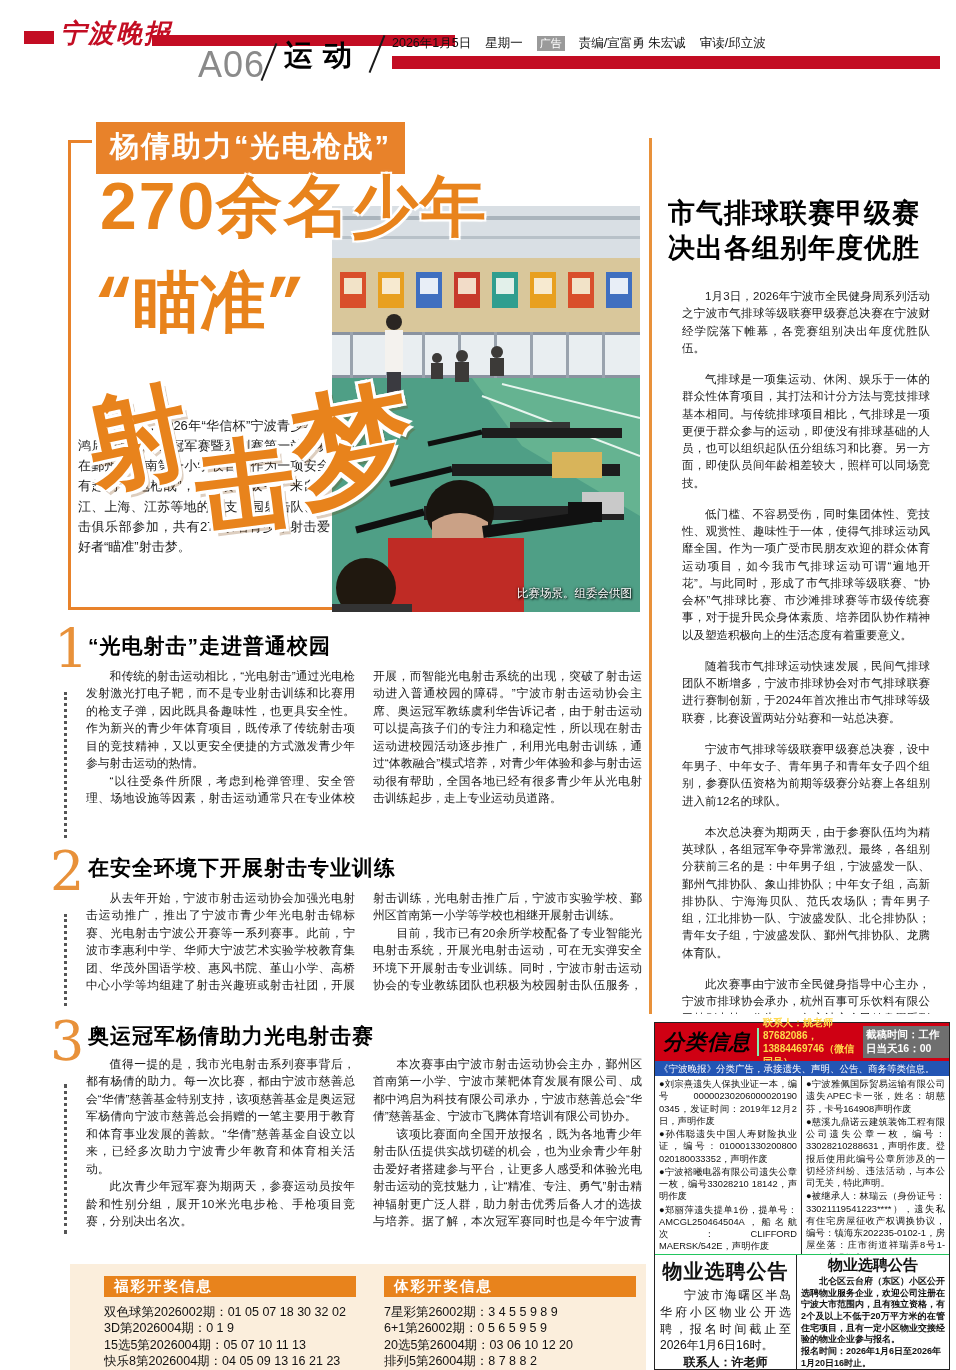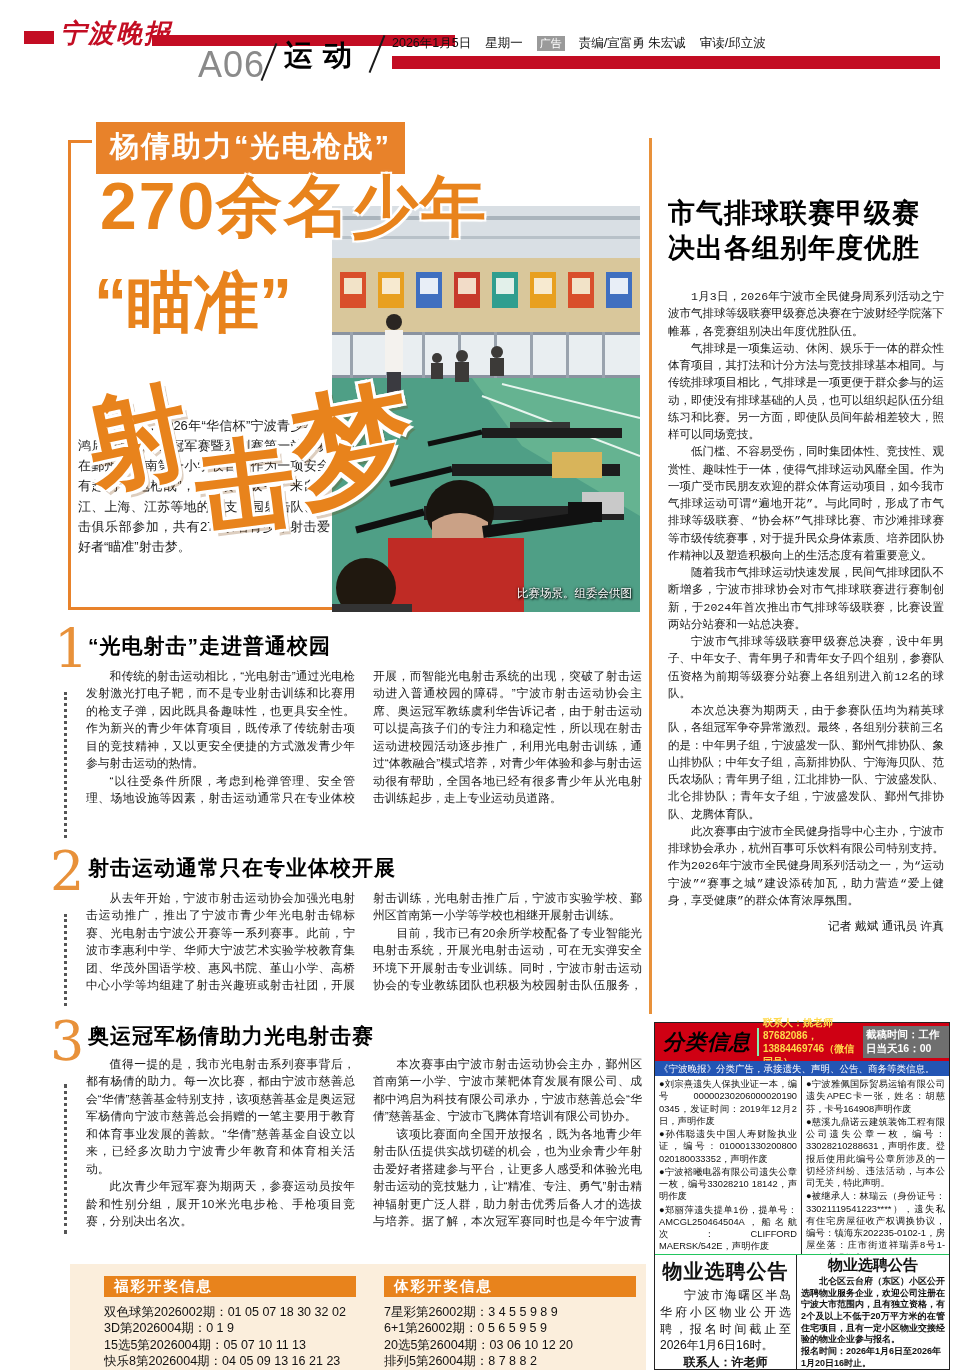--- a/index.html
+++ b/index.html
@@ -21,21 +21,21 @@
   .f-frame-v{left:68px;top:140px;width:3px;height:470px;background:#e8822a;}
   .f-frame-t{left:68px;top:140px;width:24px;height:3px;background:#e8822a;}
   .f-frame-b{left:68px;top:607px;width:352px;height:3px;background:#e8822a;}
   .f-notch{left:418px;top:596px;width:26px;height:13px;border-right:3px solid #e8822a;
            border-bottom:3px solid #e8822a;transform:skewX(-32deg);}
   .f-kicker{left:96px;top:122px;background:#e8822a;color:#fff;font-size:29px;font-weight:bold;
             padding:5px 14px 7px;letter-spacing:2px;z-index:3;}
   .f-h1{left:100px;top:162px;font-size:66px;font-weight:900;color:#e8831c;letter-spacing:2px;z-index:3;
         text-shadow:0 0 2px #fff,0 0 4px #fff,2px 2px 0 #fff,-2px -2px 0 #fff,2px -2px 0 #fff,-2px 2px 0 #fff;}
   .f-h2{left:94px;top:258px;font-size:66px;font-weight:900;color:#e8831c;z-index:3;
-        text-shadow:2px 2px 0 #fff,-2px -2px 0 #fff,2px -2px 0 #fff,-2px 2px 0 #fff;}
+        text-shadow:2px 2px 0 #fff,-2px -2px 0 #fff,2px -2px 0 #fff,-2px 2px 0 #fff;font-family:Liberation Mono, monospace;}
   .f-h3{left:86px;top:352px;z-index:4;white-space:nowrap;}
   .f-h3 span{display:inline-block;font-weight:900;color:#e8831c;font-family:"DejaVu Serif",serif;
         text-shadow:0 0 3px #fff,3px 3px 0 #fff,-3px -3px 0 #fff,3px -3px 0 #fff,-3px 3px 0 #fff,4px 6px 0 rgba(120,60,0,.25);}
   .f-c1{font-size:104px;transform:rotate(-12deg);}
   .f-c2{font-size:100px;transform:rotate(-7deg) translateY(46px);}
   .f-c3{font-size:122px;transform:rotate(-11deg) translateY(14px);}
   .f-lede{left:78px;top:416px;width:252px;height:186px;font-size:13px;line-height:1.55;
           text-align:justify;color:#1a1a1a;overflow:hidden;z-index:2;}
   .f-lede p{margin:0;text-indent:2em;}
   .photo{left:332px;top:206px;width:308px;height:406px;z-index:1;overflow:hidden;}
@@ -45,21 +45,21 @@
   .sec-no{font-size:54px;color:#e8913a;font-family:"DejaVu Serif",serif;z-index:2;}
   .sec-dot{width:0;border-left:3px dotted #555;}
   .sec-h{font-size:21px;font-weight:bold;color:#000;letter-spacing:1px;}
   .sec-body{column-count:2;column-gap:18px;font-size:11.8px;line-height:1.48;text-align:justify;
             color:#1a1a1a;overflow:hidden;}
   .sec-body p{margin:0;text-indent:2em;}
   
   .r-rule{left:649px;top:138px;width:3px;height:876px;background:#e8913a;}
   .r-art{left:668px;top:196px;width:276px;height:818px;overflow:hidden;}
   .r-title{font-size:27px;font-weight:900;line-height:1.3;color:#000;margin-bottom:22px;letter-spacing:1px;}
-  .r-art .para{margin:0;text-indent:2em;font-size:11.5px;line-height:1.5;text-align:justify;color:#1a1a1a;font-family:Liberation Mono, monospace;}
+  .r-art .para{margin:14px;text-indent:2em;font-size:11.5px;line-height:1.5;text-align:justify;color:#1a1a1a;}
   .r-byline{text-align:right;font-size:11.8px;margin-top:10px;}
   
   .cl-box{left:654px;top:1022px;width:296px;height:348px;border:1px solid #222;box-sizing:border-box;
           display:flex;flex-direction:column;background:#fff;}
   .cl-head{height:38px;background:#cf0013;display:flex;align-items:center;flex:none;}
   .cl-title{color:#000000;font-weight:900;font-style:italic;font-size:21px;padding:0 6px 0 8px;
             border-right:2px solid #86efac;letter-spacing:1px;}
   .cl-contact{flex:1;color:#ffd94a;font-size:10px;font-weight:bold;line-height:1.3;padding:0 4px;}
   .cl-deadline{width:80px;background:#6f6f6f;color:#fff;font-size:10.5px;font-weight:bold;
                line-height:1.3;padding:2px 3px;flex:none;}
@@ -205,21 +205,21 @@
 <div class="abs sec-no" style="left:54px;top:618px;">1</div>
 <div class="abs sec-dot" style="left:64px;top:692px;height:146px;"></div>
 <div class="abs sec-h" style="left:88px;top:632px;">“光电射击”走进普通校园</div>
 <div class="abs sec-body" style="left:86px;top:668px;width:556px;height:174px;">
     <p class="para">和传统的射击运动相比，“光电射击”通过光电枪发射激光打电子靶，而不是专业射击训练和比赛用的枪支子弹，因此既具备趣味性，也更具安全性。作为新兴的青少年体育项目，既传承了传统射击项目的竞技精神，又以更安全便捷的方式激发青少年参与射击运动的热情。</p>
     <p class="para">“以往受条件所限，考虑到枪弹管理、安全管理、场地设施等因素，射击运动通常只在专业体校开展，而智能光电射击系统的出现，突破了射击运动进入普通校园的障碍。”宁波市射击运动协会主席、奥运冠军教练虞利华告诉记者，由于射击运动可以提高孩子们的专注力和稳定性，所以现在射击运动进校园活动逐步推广，利用光电射击训练，通过“体教融合”模式培养，对青少年体验和参与射击运动很有帮助，全国各地已经有很多青少年从光电射击训练起步，走上专业运动员道路。</p>
   </div>
 
 <div class="abs sec-no" style="left:50px;top:840px;">2</div>
 <div class="abs sec-dot" style="left:64px;top:914px;height:92px;"></div>
-<div class="abs sec-h" style="left:88px;top:854px;">射击运动通常只在专业体校开展</div>
+<div class="abs sec-h" style="left:88px;top:854px;">在安全环境下开展射击专业训练</div>
 <div class="abs sec-body" style="left:86px;top:890px;width:556px;height:122px;">
     <p class="para">从去年开始，宁波市射击运动协会加强光电射击运动推广，推出了宁波市青少年光电射击锦标赛、光电射击宁波公开赛等一系列赛事。此前，宁波市李惠利中学、华师大宁波艺术实验学校教育集团、华茂外国语学校、惠风书院、堇山小学、高桥中心小学等均组建了射击兴趣班或射击社团，开展射击训练，光电射击推广后，宁波市实验学校、鄞州区首南第一小学等学校也相继开展射击训练。</p>
     <p class="para">目前，我市已有20余所学校配备了专业智能光电射击系统，开展光电射击运动，可在无实弹安全环境下开展射击专业训练。同时，宁波市射击运动协会的专业教练团队也积极为校园射击队伍服务，传授射击运动专业知识，挖掘和培养优秀苗子，为宁波射击运动夯基垒土。</p>
   </div>
 
 <div class="abs sec-no" style="left:50px;top:1010px;">3</div>
 <div class="abs sec-dot" style="left:64px;top:1084px;height:150px;"></div>
 <div class="abs sec-h" style="left:88px;top:1022px;">奥运冠军杨倩助力光电射击赛</div>
 <div class="abs" style="left:86px;top:1056px;width:556px;height:180px;overflow:hidden;">
   <div class="sec-body" style="height:180px;">

